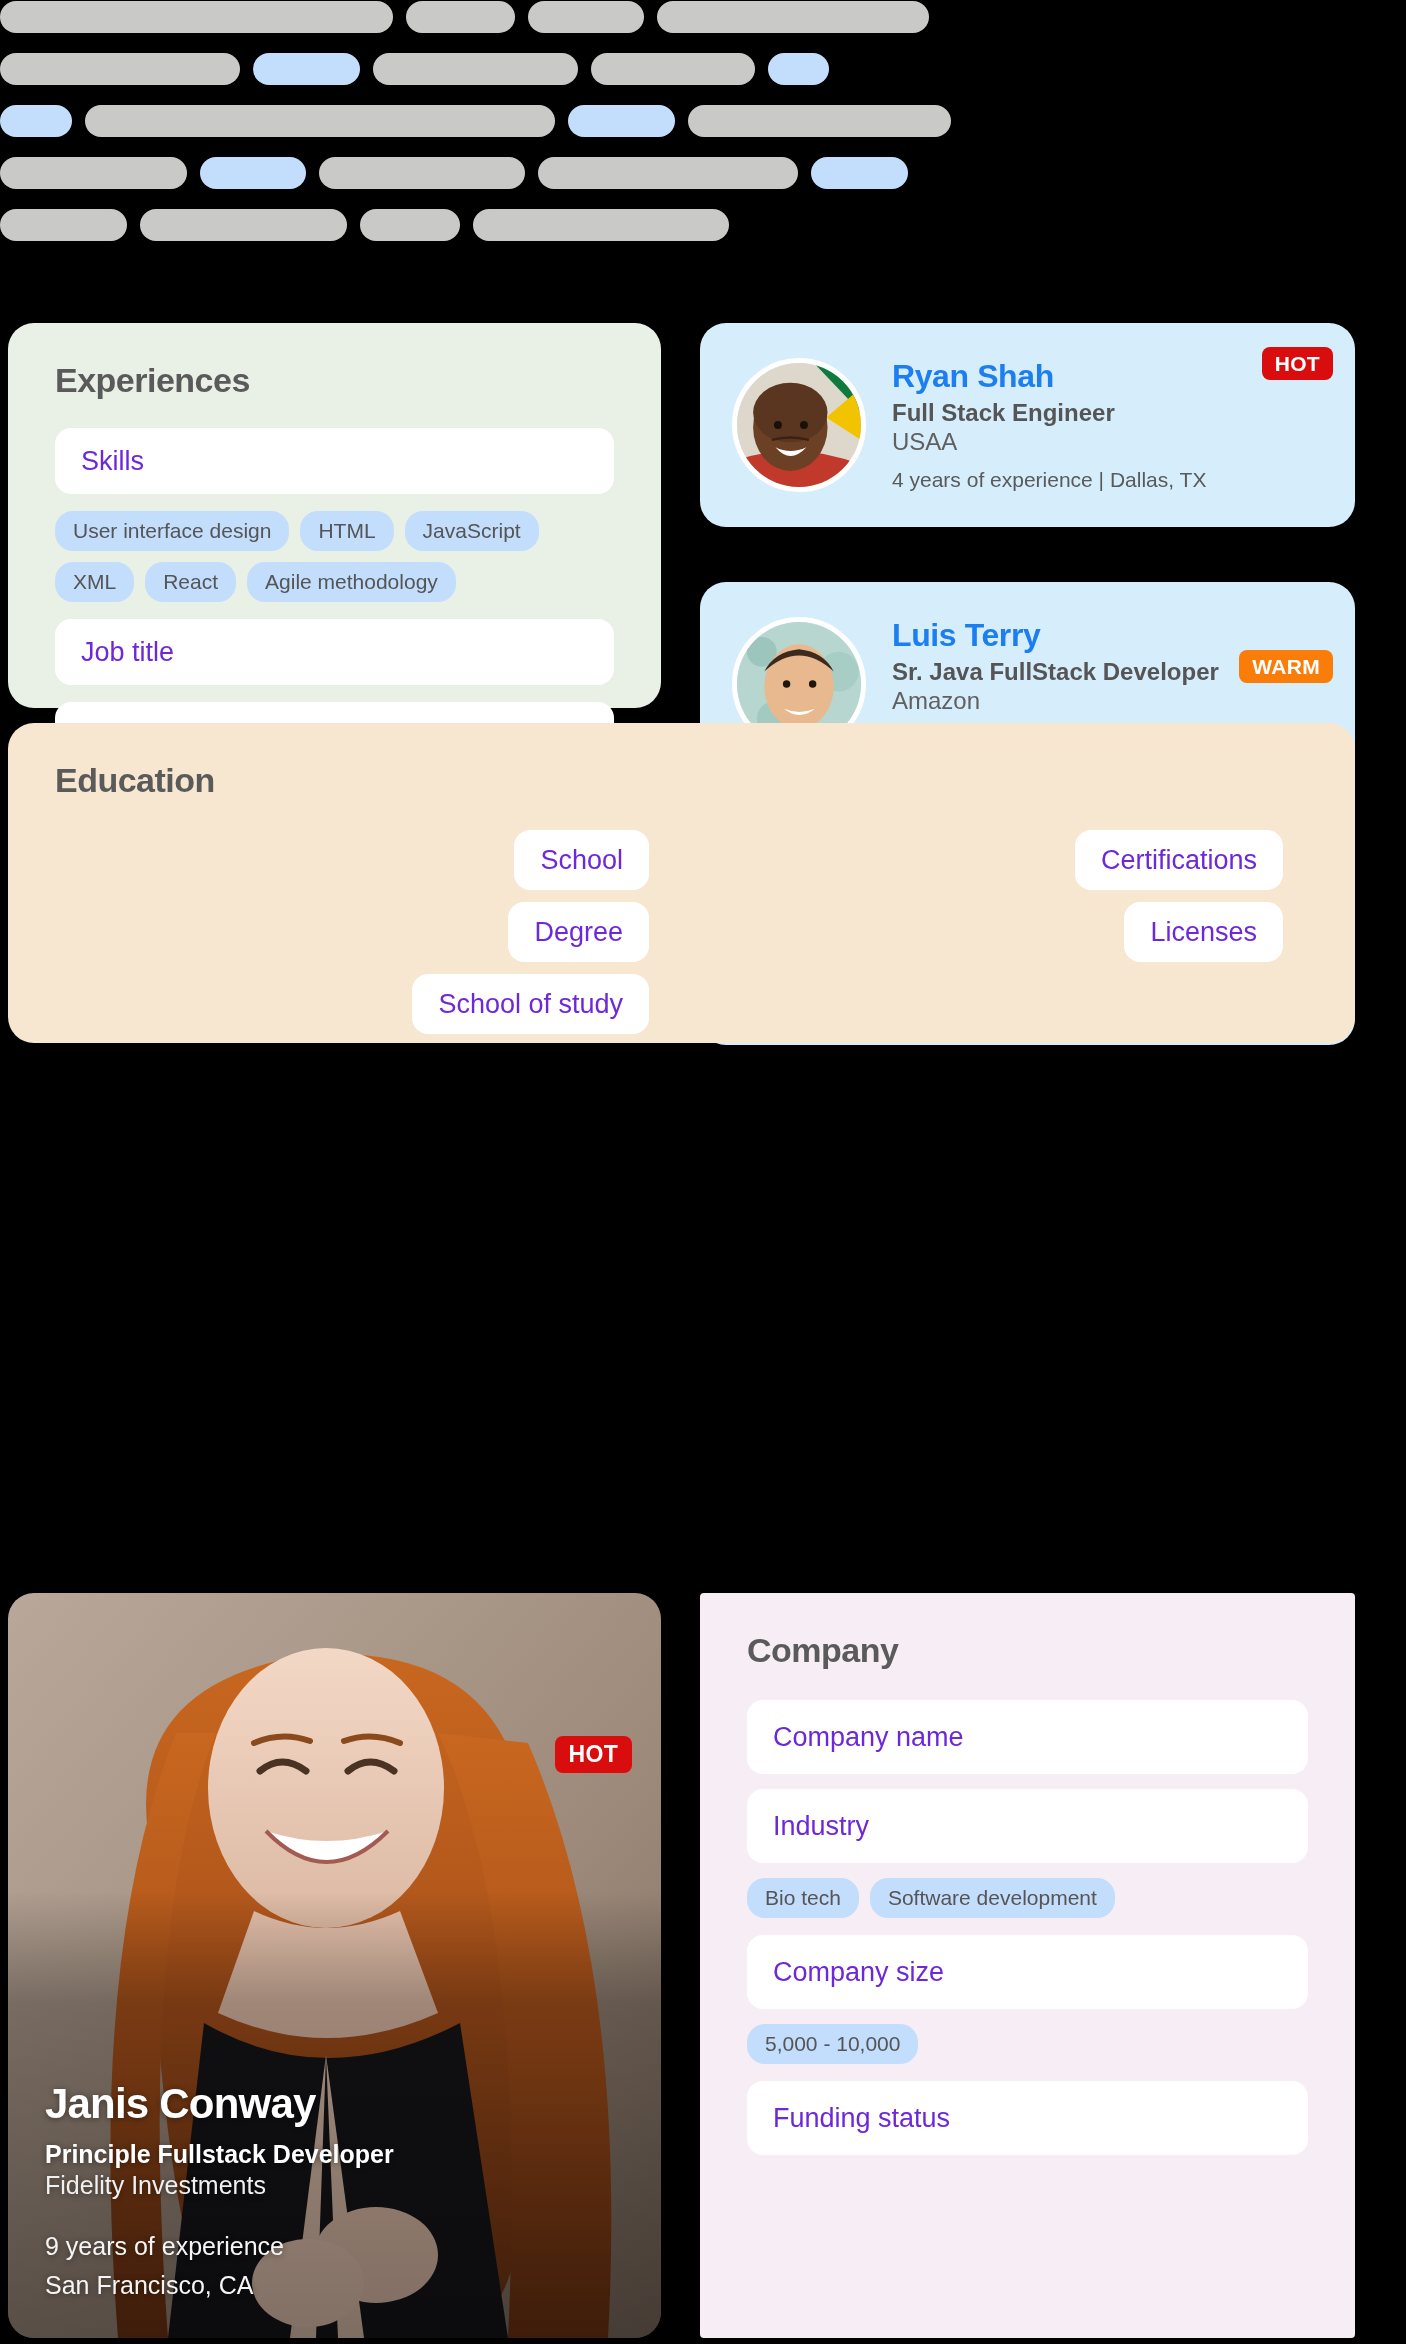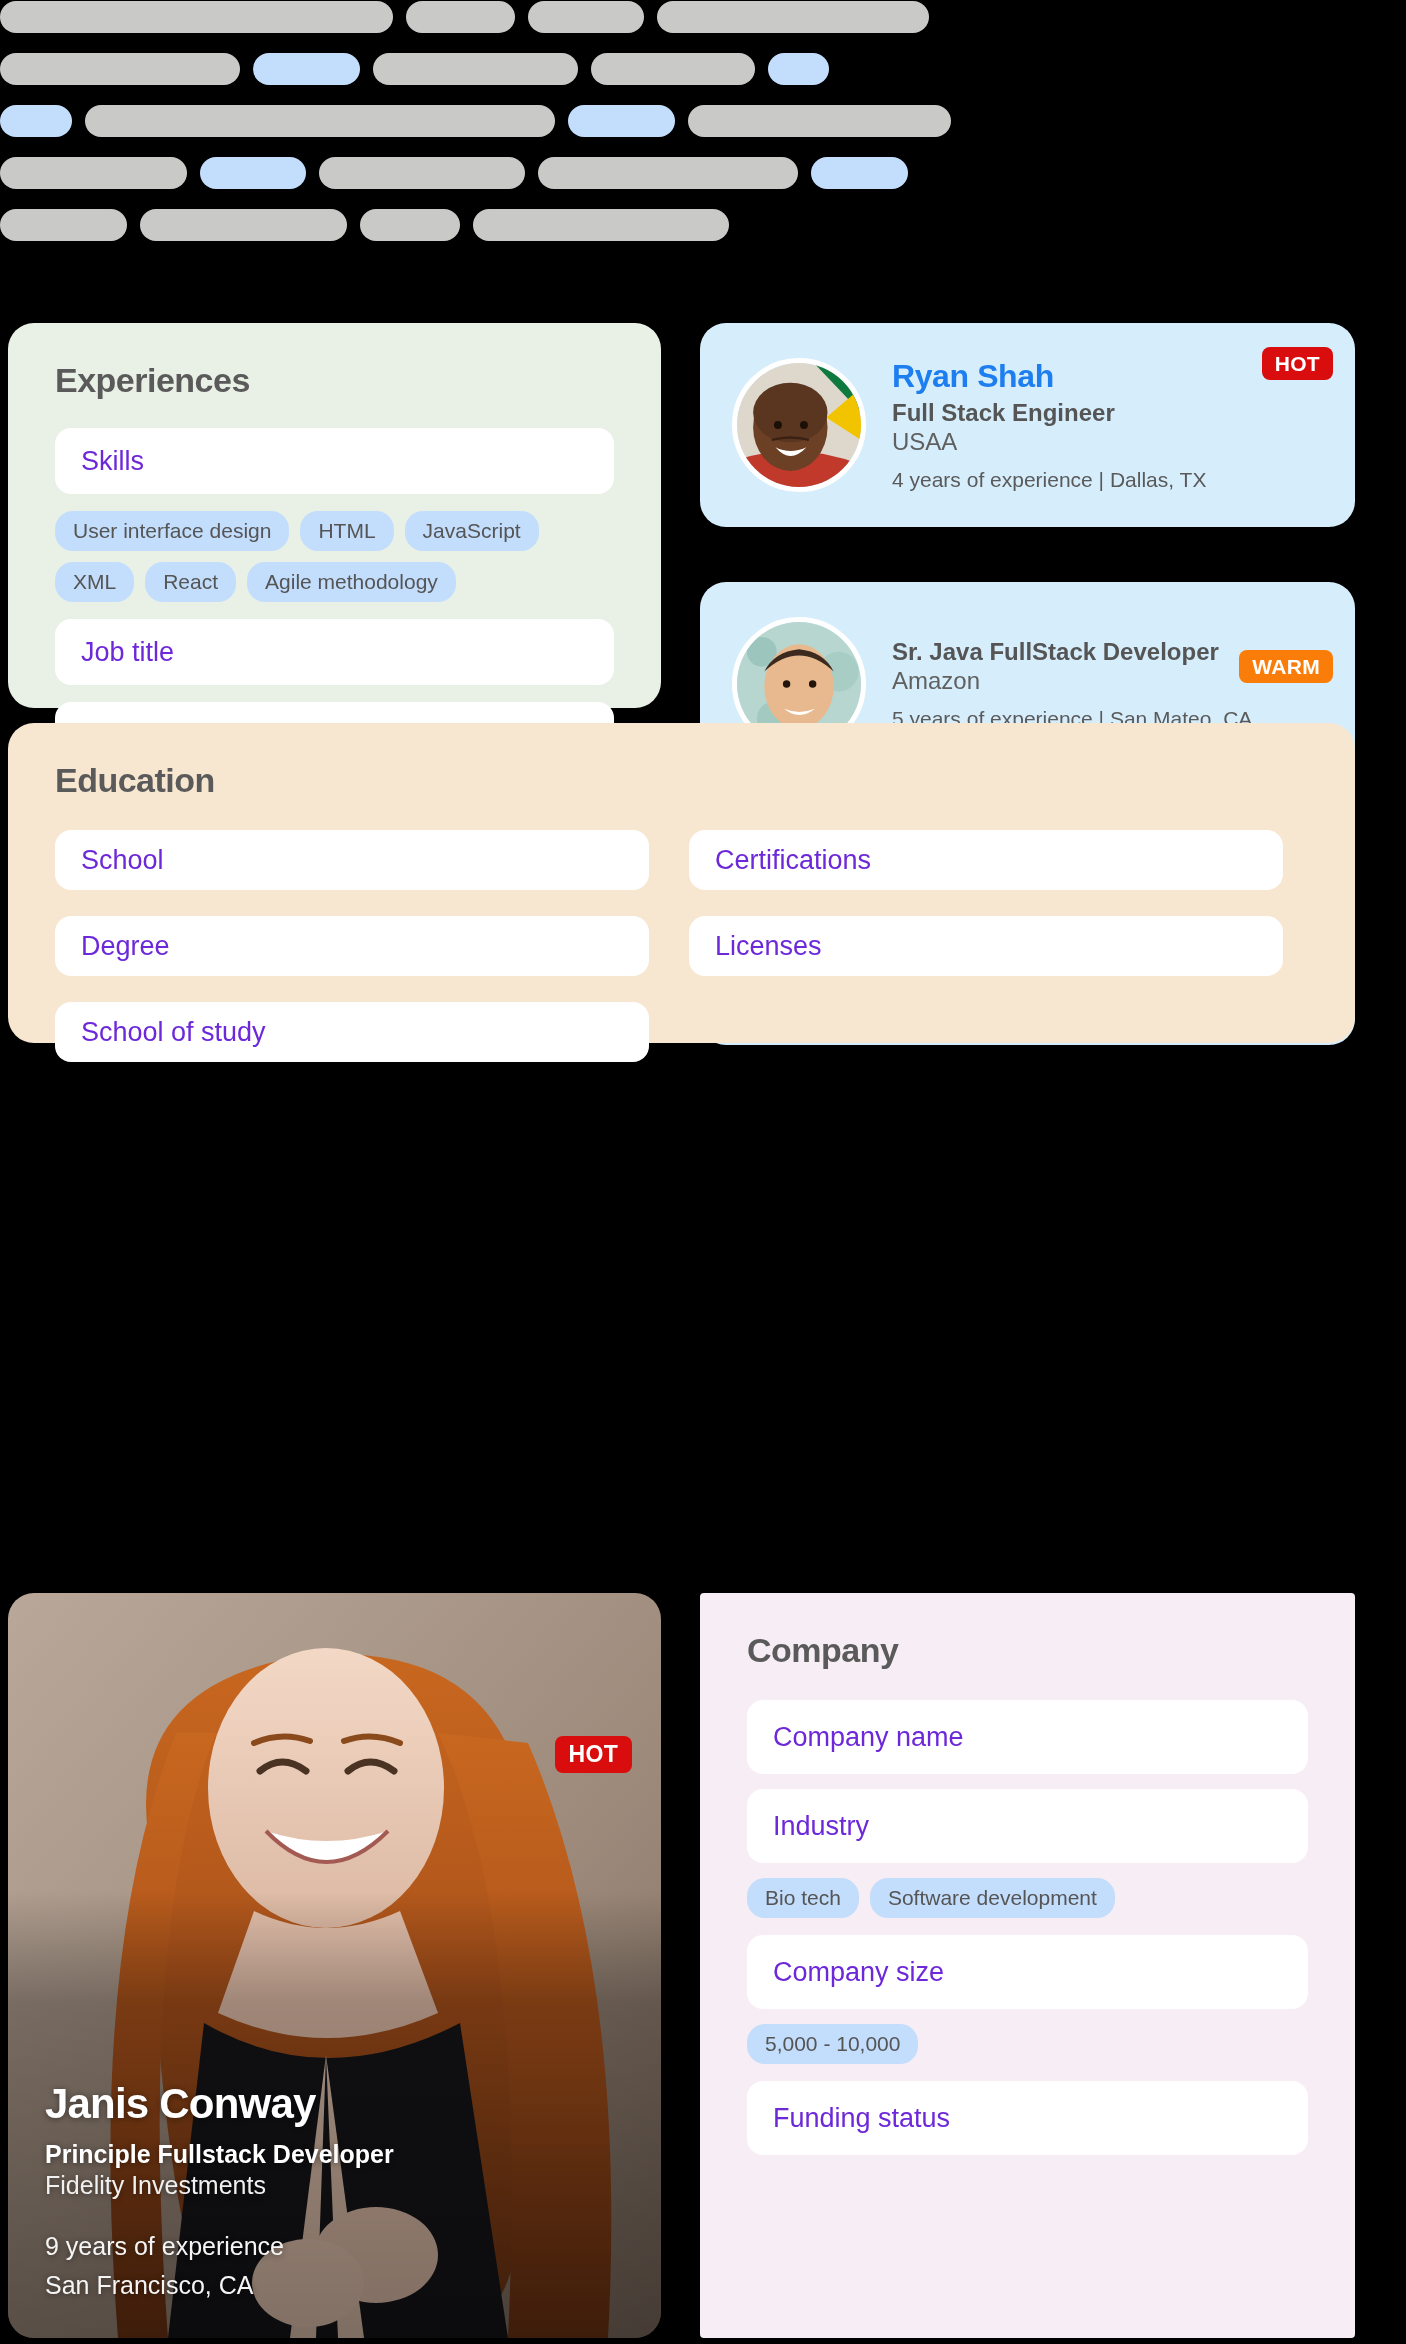--- a/index.html
+++ b/index.html
@@ -137,21 +137,21 @@
   
   .education {
     position: absolute;
     left: 8px; top: 723px;
     width: 1347px; height: 320px;
     background: #f7e7d1;
     padding: 38px 47px 0 47px;
   }
   .education .card-title { margin-bottom: 30px; }
   .edu-grid { display: flex; gap: 40px; }
-  .edu-col { display: flex; flex-direction: column; gap: 26px; flex: 0 0 594px; }
+  .edu-col { display: flex; flex-direction: column; gap: 12px; flex: 0 0 594px; align-items: flex-end; }
   .edu-field { height: 60px; }
 
   
   .photo-card {
     position: absolute;
     left: 8px; top: 1593px;
     width: 653px; height: 745px;
     border-radius: 26px;
     overflow: hidden;
   }
@@ -290,20 +290,21 @@
         <circle cx="30" cy="78" r="14" fill="#a2cac1"></circle>
         <path d="M18 100 Q50 78 82 100 Z" fill="#f2f2f2"></path>
         <ellipse cx="50" cy="52" rx="28" ry="34" fill="#e8b98f"></ellipse>
         <path d="M22 40 Q50 14 78 40 Q70 24 50 22 Q30 24 22 40 Z" fill="#3b2a1d"></path>
         <circle cx="40" cy="50" r="3" fill="#221409"></circle>
         <circle cx="61" cy="50" r="3" fill="#221409"></circle>
         <path d="M38 70 Q50 80 63 70 Q50 75 38 70 Z" fill="#ffffff"></path>
       </svg>
     </div>
     <div class="cand-info">
+      <div class="cand-name">Luis Terry</div>
       <div class="cand-role">Sr. Java FullStack Developer</div>
       <div class="cand-company">Amazon</div>
       <div class="cand-meta">5 years of experience  |  San Mateo, CA</div>
     </div>
     <div class="badge warm">WARM</div>
   </div>
 
   <div class="cand c3">
     <div class="avatar">
       <svg class="face" viewBox="0 0 100 100" preserveAspectRatio="xMidYMid slice" aria-hidden="true">

